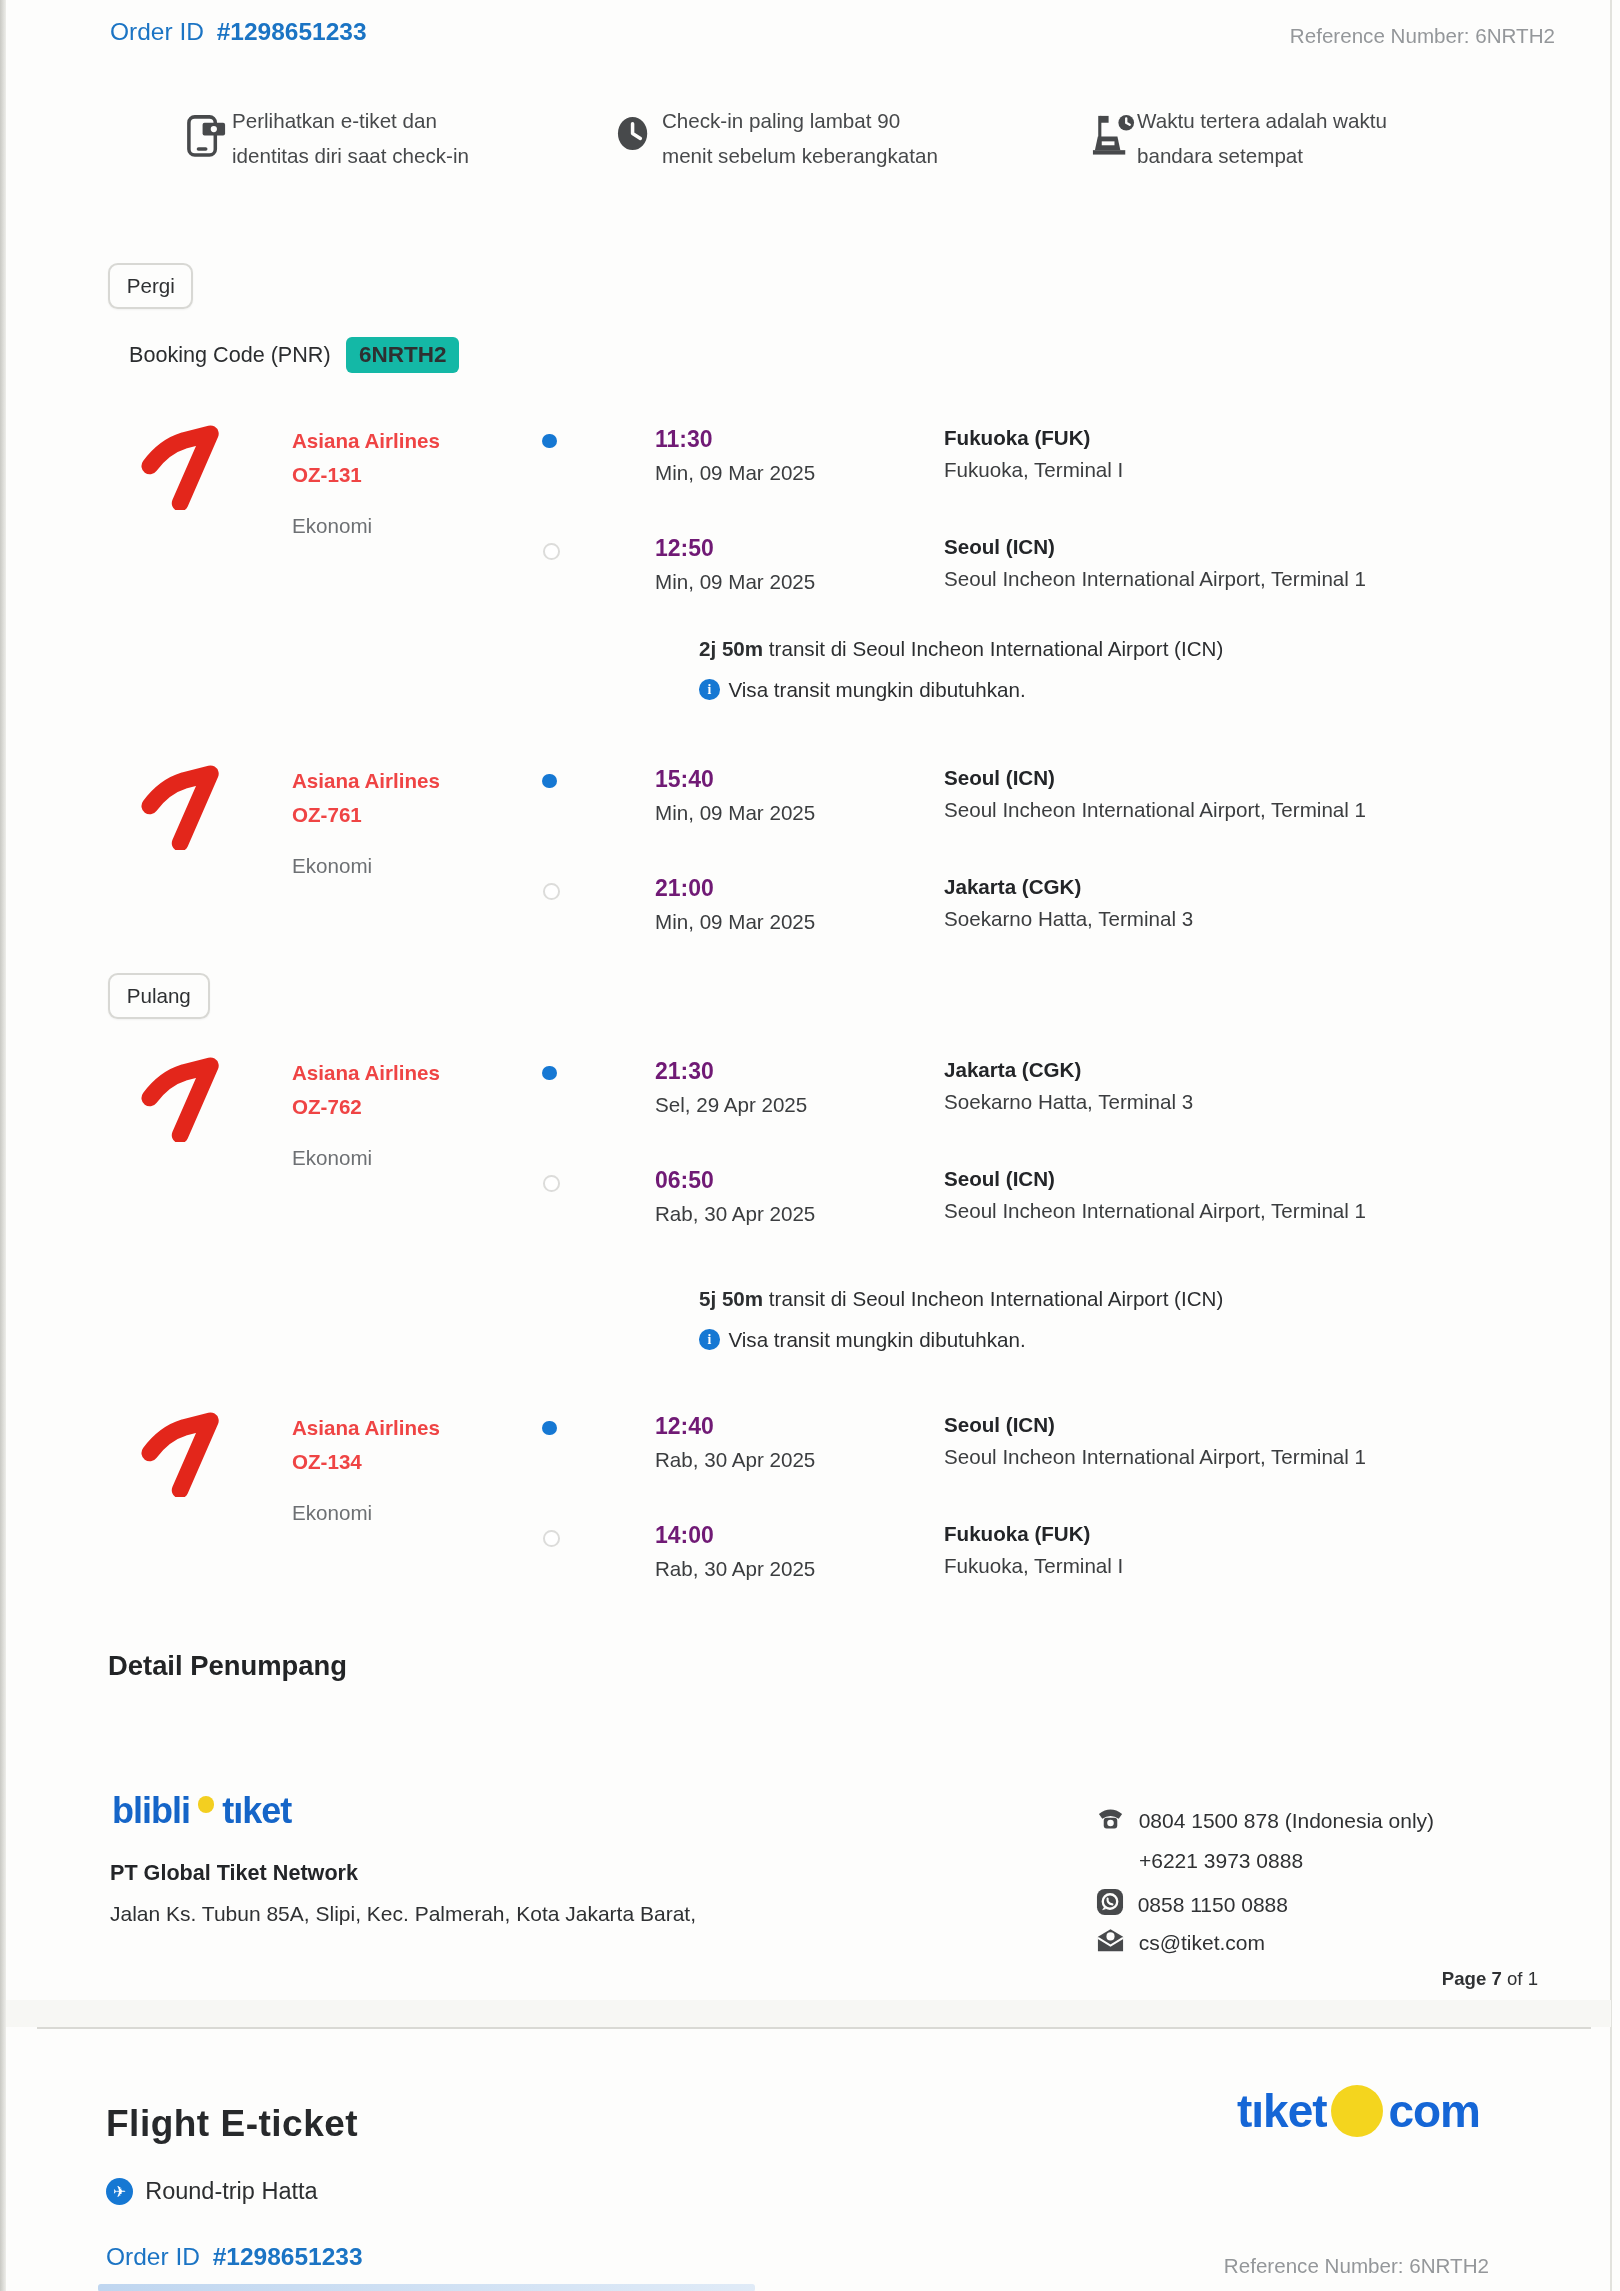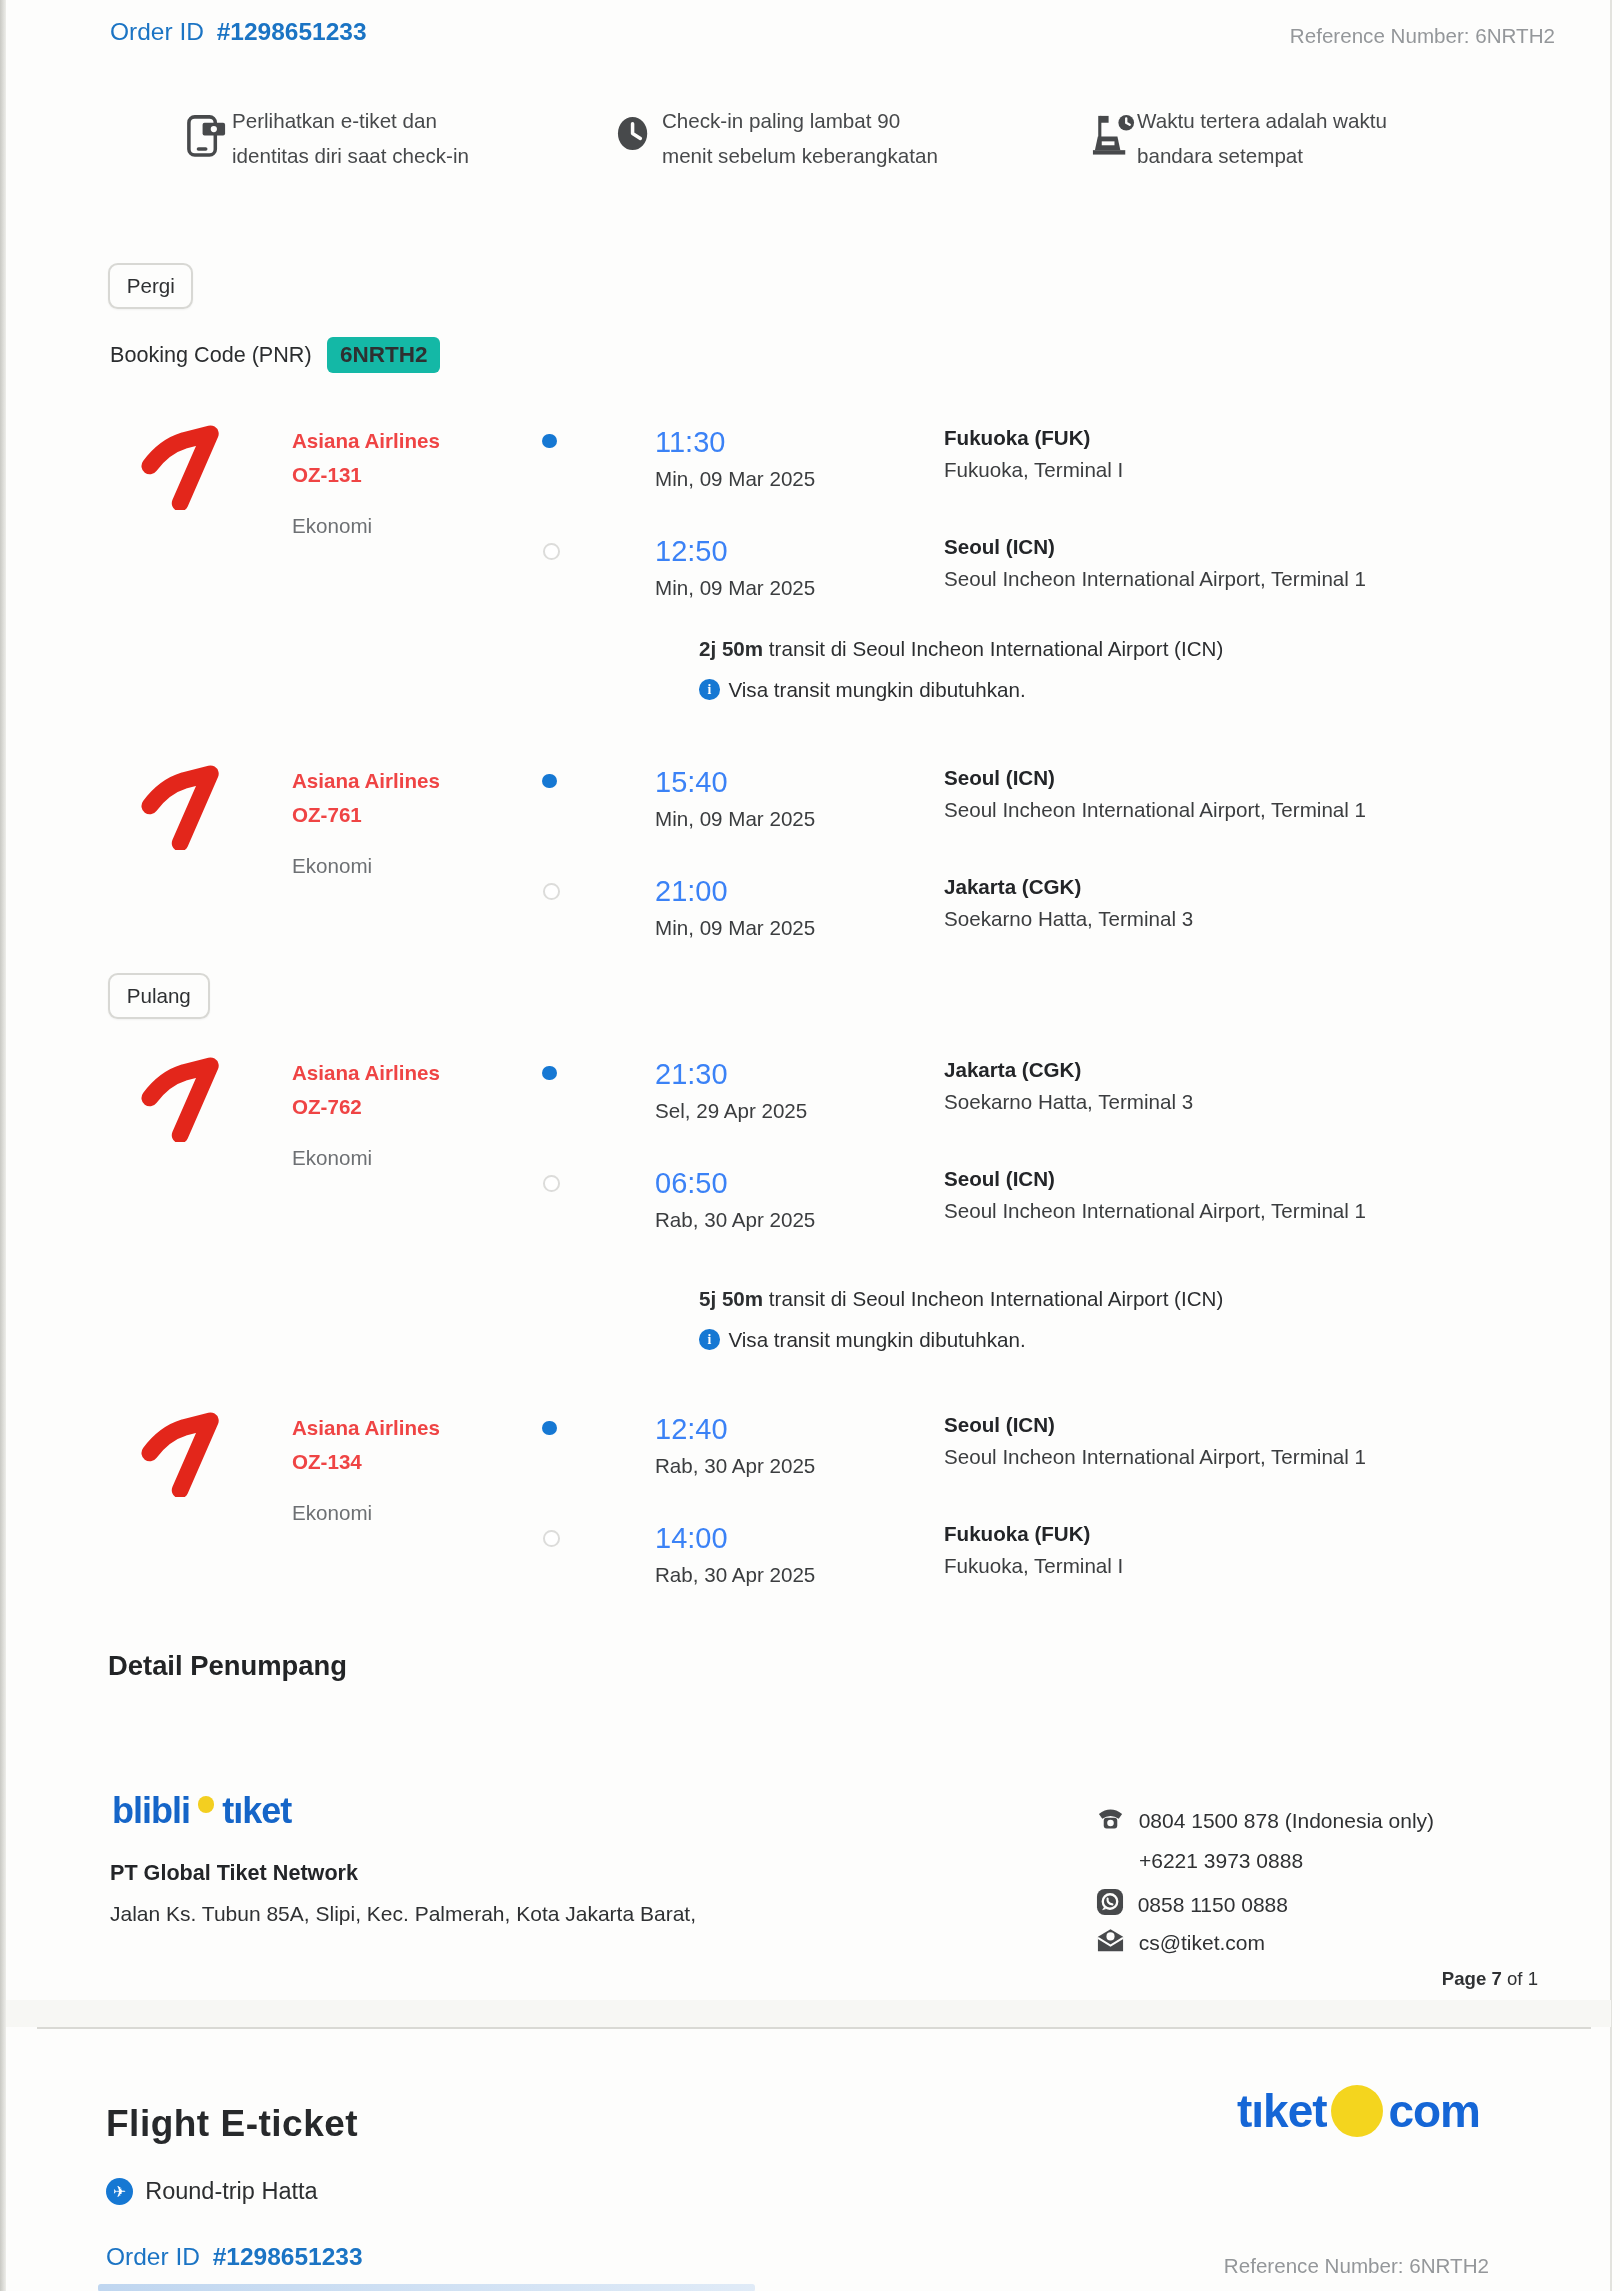--- a/index.html
+++ b/index.html
@@ -20,27 +20,27 @@
   .order-id{font-size:24.5px;color:#1b74c4;}
   .ref{font-size:20.6px;color:#94979a;}
   
   .notice-text{font-size:20.6px;line-height:35px;color:#47494b;}
   
   .trip-badge{
     border:2px solid #d8d8d4;border-radius:9.8px;padding:8.8px 16.7px;
     font-size:20.6px;color:#2f3133;background:#fdfdfc;box-shadow:0 1px 2px rgba(0,0,0,.05);
   }
   
-  .booking-row{display:flex;align-items:center;gap:15.7px;}
+  .booking-row{display:flex;align-items:center;gap:15.7px;margin-left:19px;}
   .booking-label{font-size:21.6px;color:#2b2d2f;}
   .pnr-chip{background:#14b8a6;border-radius:5.9px;padding:4.9px 12.7px;font-size:22.5px;font-weight:700;color:#2e3031;}
   
   .airline{font-size:20.6px;font-weight:700;color:#ef4444;line-height:34px;}
   .cabin{font-size:20.6px;color:#6d7073;}
-  .time{font-size:29px;font-weight:400;color:#3b82f6;}
+  .time{font-size:23px;font-weight:700;color:#701a75;}
   .date{font-size:20.6px;color:#3b3d3f;margin-top:7.8px;}
   .city{font-size:20.6px;font-weight:700;color:#232528;}
   .airport{font-size:20.6px;color:#3b3d3f;margin-top:7.8px;}
   .dot{width:14.7px;height:14.7px;border-radius:50%;background:#1678d3;}
   .ring{width:12.7px;height:12.7px;border-radius:50%;border:2px solid #dcdcda;background:#fff;}
   
   .transit-line{font-size:20.6px;color:#2c2e30;}
   .visa-line{margin-top:16.7px;font-size:20.6px;color:#2c2e30;display:flex;align-items:center;gap:8.8px;}
   .info-icon{
     width:20.6px;height:20.6px;border-radius:50%;background:#1678d3;color:#fff;

